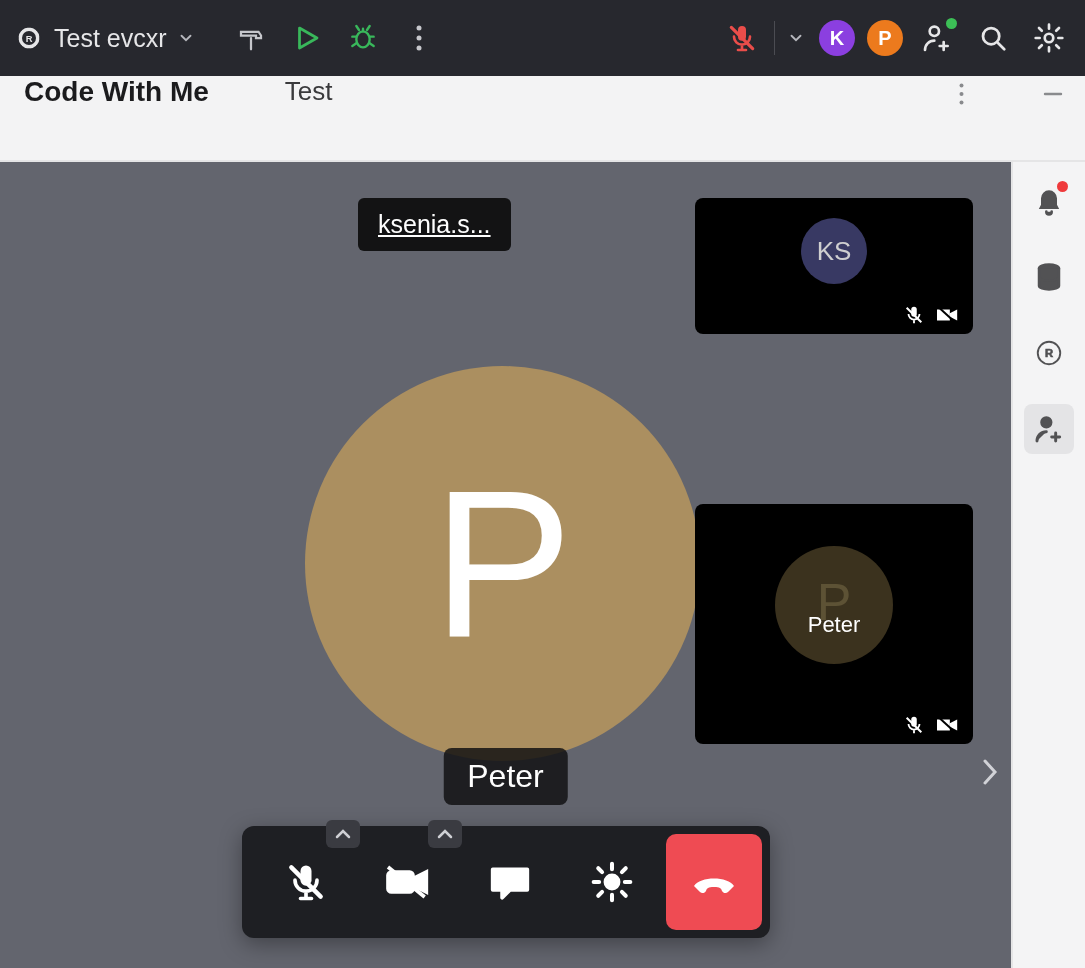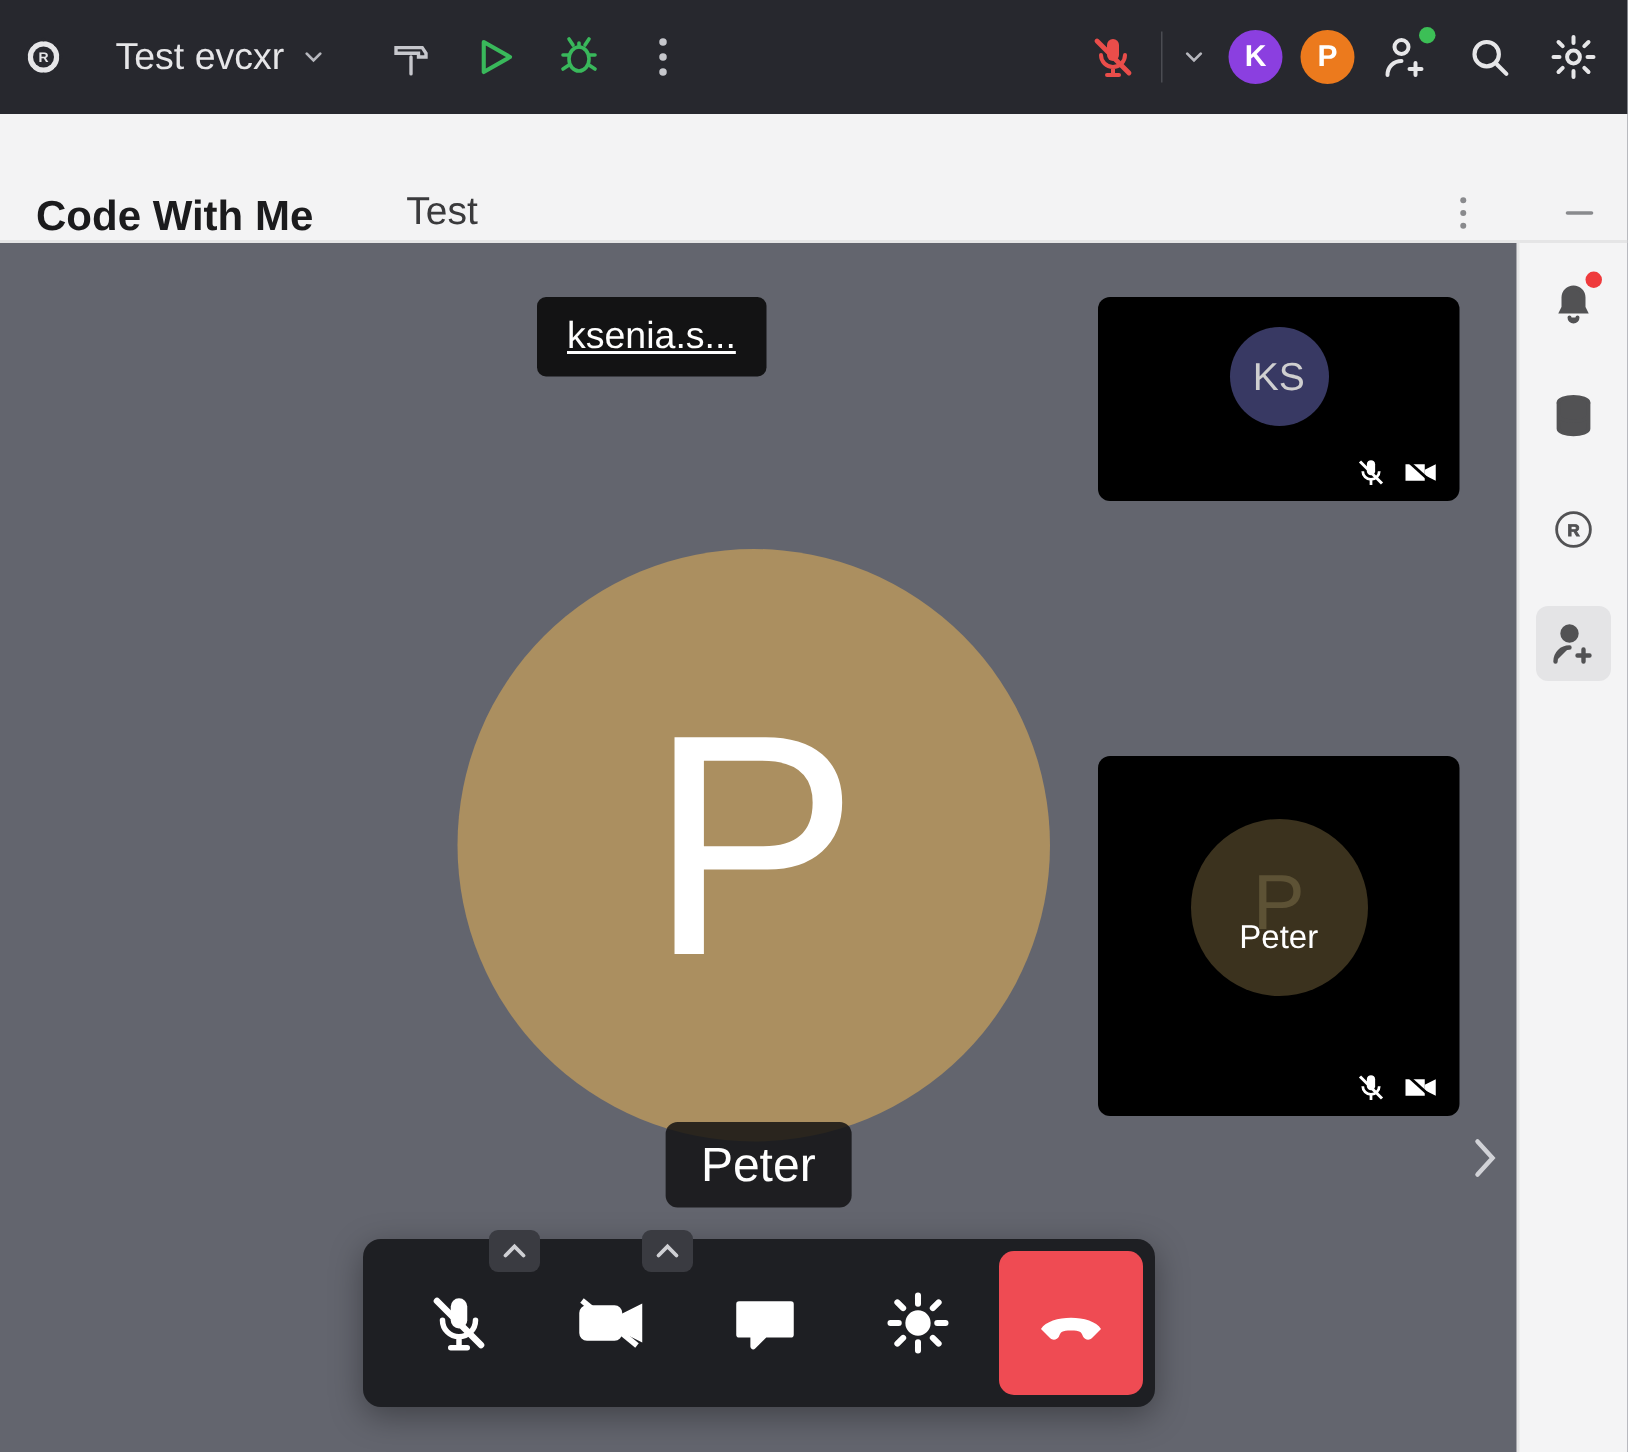--- a/index.html
+++ b/index.html
@@ -26,21 +26,20 @@
     width: 30px; height: 30px;
     display: flex; align-items: center; justify-content: center;
     border-radius: 50%;
     margin-right: 6px;
   }
   .project-title {
     font-size: 25px;
     font-weight: 400;
     color: #e6e6e8;
     margin-right: 6px;
-    margin-left: 23px;
   }
   .chevron {
     width: 18px; height: 18px;
     display: inline-flex; align-items: center; justify-content: center;
     fill: #b6b7bd;
   }
   .toolbar-icon-btn {
     width: 52px; height: 52px;
     display: flex; align-items: center; justify-content: center;
     border-radius: 8px;
@@ -63,23 +62,23 @@
   .avatar-k { background: #8b3fe0; }
   .avatar-p { background: #ec7a1d; }
   .toolbar-gap-mid { width: 22px; }
 
   
   .tab-header {
     height: 86px;
     background: #f3f3f4;
     border-bottom: 2px solid #e5e5e6;
     display: flex;
-    align-items: flex-end;
+    align-items: flex-start;
     padding: 0 14px 0 24px;
-    gap: 32px;
+    gap: 46px;
   }
   .tab-title {
     font-size: 28px;
     font-weight: 700;
     color: #1b1b1d;
     margin-right: 30px;
   }
   .tab-item {
     font-size: 26px;
     color: #3a3a3c;
@@ -153,21 +152,21 @@
     color: #fefefe;
     padding: 10px 24px;
     border-radius: 8px;
     font-size: 32px;
     font-weight: 400;
   }
 
   
   .thumb {
     position: absolute;
-    width: 241px;
+    width: 278px;
     background: #000;
     border-radius: 8px;
     overflow: hidden;
   }
   .thumb-1 { top: 36px; right: 38px; height: 136px; }
   .thumb-2 { top: 342px; right: 38px; height: 240px; }
 
   .thumb .thumb-avatar {
     position: absolute;
     border-radius: 50%;

